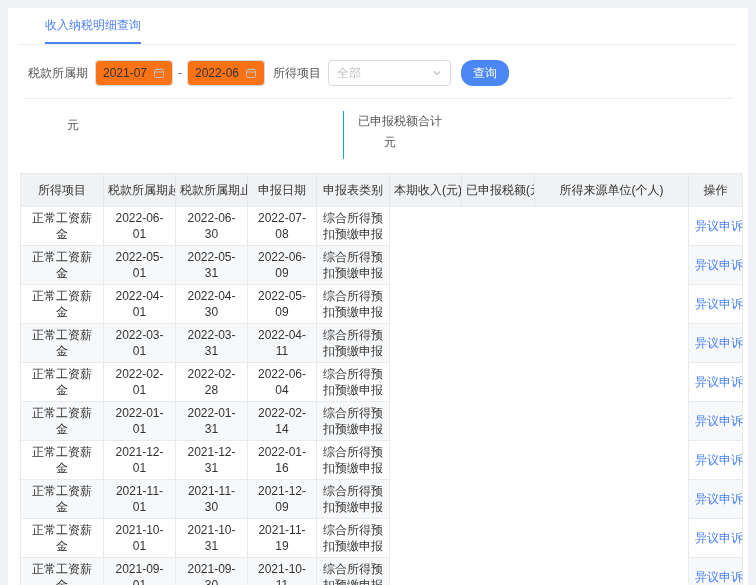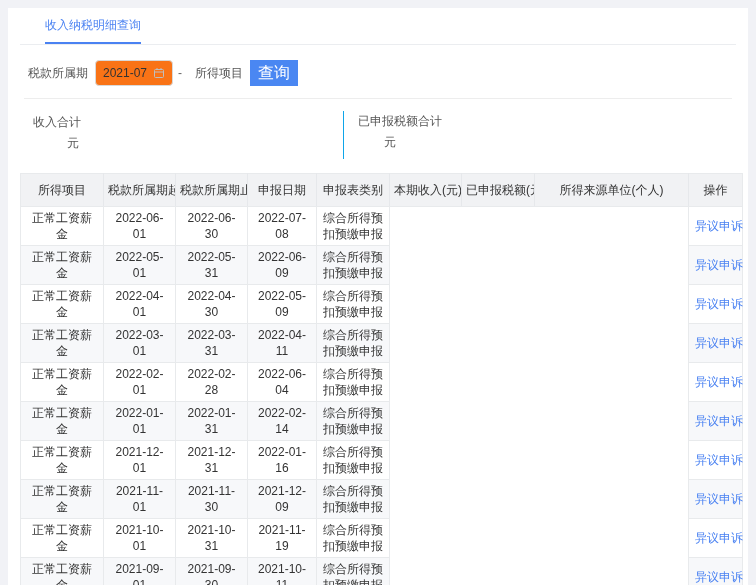--- a/index.html
+++ b/index.html
@@ -31,22 +31,22 @@
   .input-box .val { color:#333; }
   .dash { margin:0 5px; color:#666; }
   .gap { width:8px; }
   .select-box {
     display:flex; align-items:center; justify-content:space-between;
     width:123px; height:26px; border:1px solid #d9d9d9; border-radius:4px;
     padding:0 8px; background:#fff; cursor:pointer; margin-right:10px;
   }
   .placeholder { color:#bfbfbf; }
   .btn {
-    width:48px; height:26px; border:none; border-radius:0;
-    background:#4a87f2; color:#fff; font-size:16px; cursor:pointer;
+    width:48px; height:26px; border:none; border-radius:12px;
+    background:#4a87f2; color:#fff; font-size:12px; cursor:pointer;
     font-family:inherit;
   }
   .divider { border-top:1px solid #ededed; margin:5px 4px 0 4px; }
   
   .summary { display:flex; margin-top:12px; height:48px; }
   .sum-col { padding:2px 0 0 13px; }
   .sum-col.first { width:323px; }
   .sum-col.second { border-left:1px solid #0ea5e9; padding-left:14px;font-family:Liberation Mono, monospace; }
   .sum-label { color:#555; line-height:18px; }
   .sum-unit { color:#555; line-height:18px; margin-top:3px; }
@@ -96,30 +96,48 @@
       <span class="icon">
         <svg width="12" height="12" viewBox="0 0 12 12">
             <rect x="1.5" y="2.5" width="9" height="8" rx="1" fill="none" stroke="#bfbfbf"></rect>
             <line x1="1.5" y1="5" x2="10.5" y2="5" stroke="#bfbfbf"></line>
             <line x1="4" y1="1" x2="4" y2="3" stroke="#bfbfbf"></line>
             <line x1="8" y1="1" x2="8" y2="3" stroke="#bfbfbf"></line>
           </svg>
       </span>
     </div>
     <span class="dash">-</span>
+    <div class="input-box">
+      <span class="val">2022-06</span>
+      <span class="icon">
+        <svg width="12" height="12" viewBox="0 0 12 12">
+            <rect x="1.5" y="2.5" width="9" height="8" rx="1" fill="none" stroke="#bfbfbf"></rect>
+            <line x1="1.5" y1="5" x2="10.5" y2="5" stroke="#bfbfbf"></line>
+            <line x1="4" y1="1" x2="4" y2="3" stroke="#bfbfbf"></line>
+            <line x1="8" y1="1" x2="8" y2="3" stroke="#bfbfbf"></line>
+          </svg>
+      </span>
+    </div>
     <span class="gap"></span>
     <span class="flabel">所得项目</span>
+    <div class="select-box">
+      <span class="placeholder">全部</span>
+      <span class="icon">
+        <svg width="10" height="10" viewBox="0 0 10 10">
+            <polyline points="2,3.5 5,6.5 8,3.5" fill="none" stroke="#bfbfbf" stroke-width="1.2"></polyline>
+          </svg>
+      </span>
+    </div>
     <button class="btn">查询</button>
   </div>
 
   <div class="divider"></div>
 
   <div class="summary">
     <div class="sum-col first">
-      <div class="sum-label">收入合计</div>
       <div class="sum-unit">元</div>
     </div>
     <div class="sum-col second">
       <div class="sum-label">已申报税额合计</div>
       <div class="sum-unit">元</div>
     </div>
   </div>
 
   <table>
     <colgroup>

